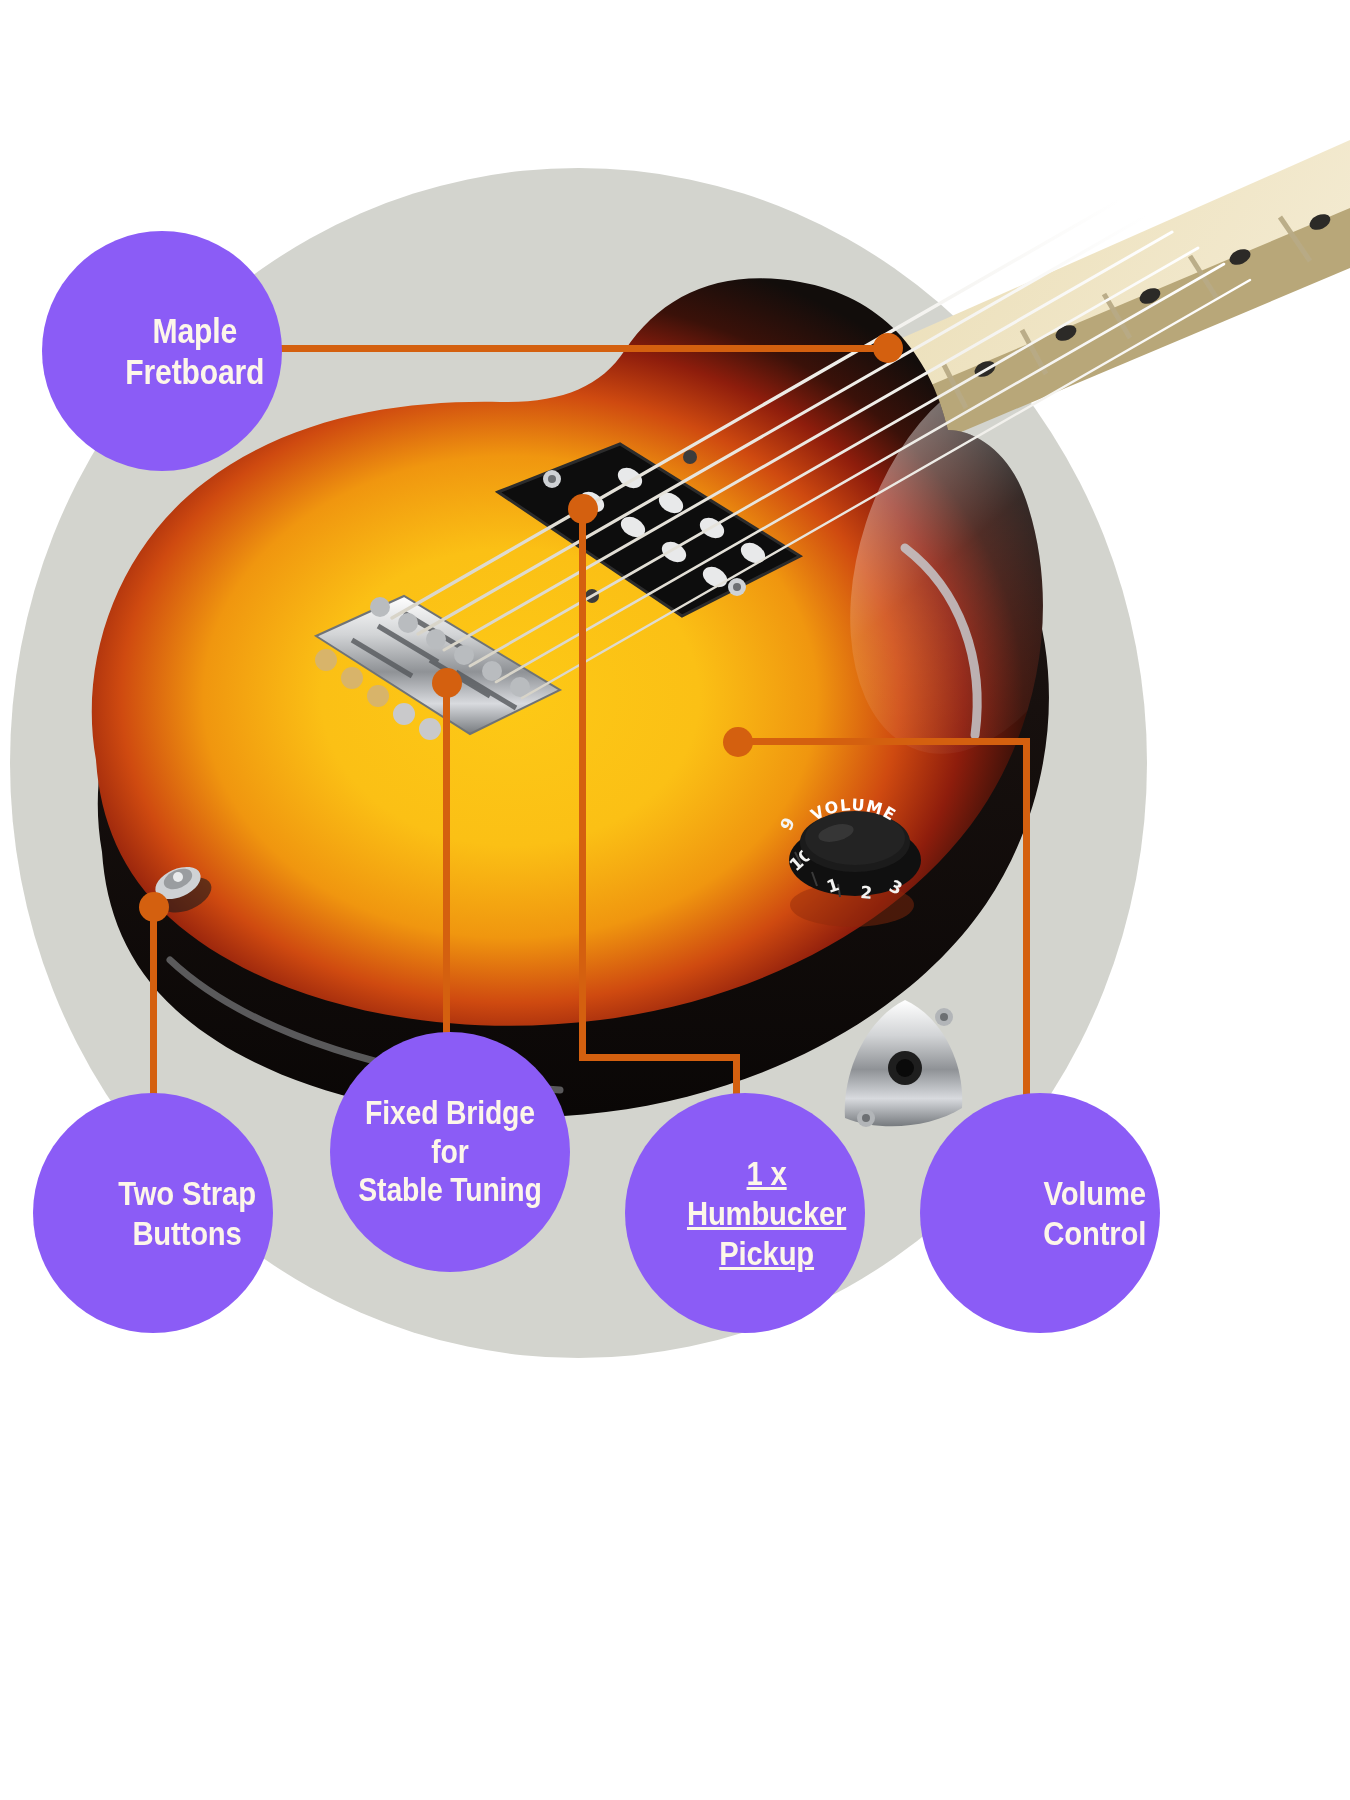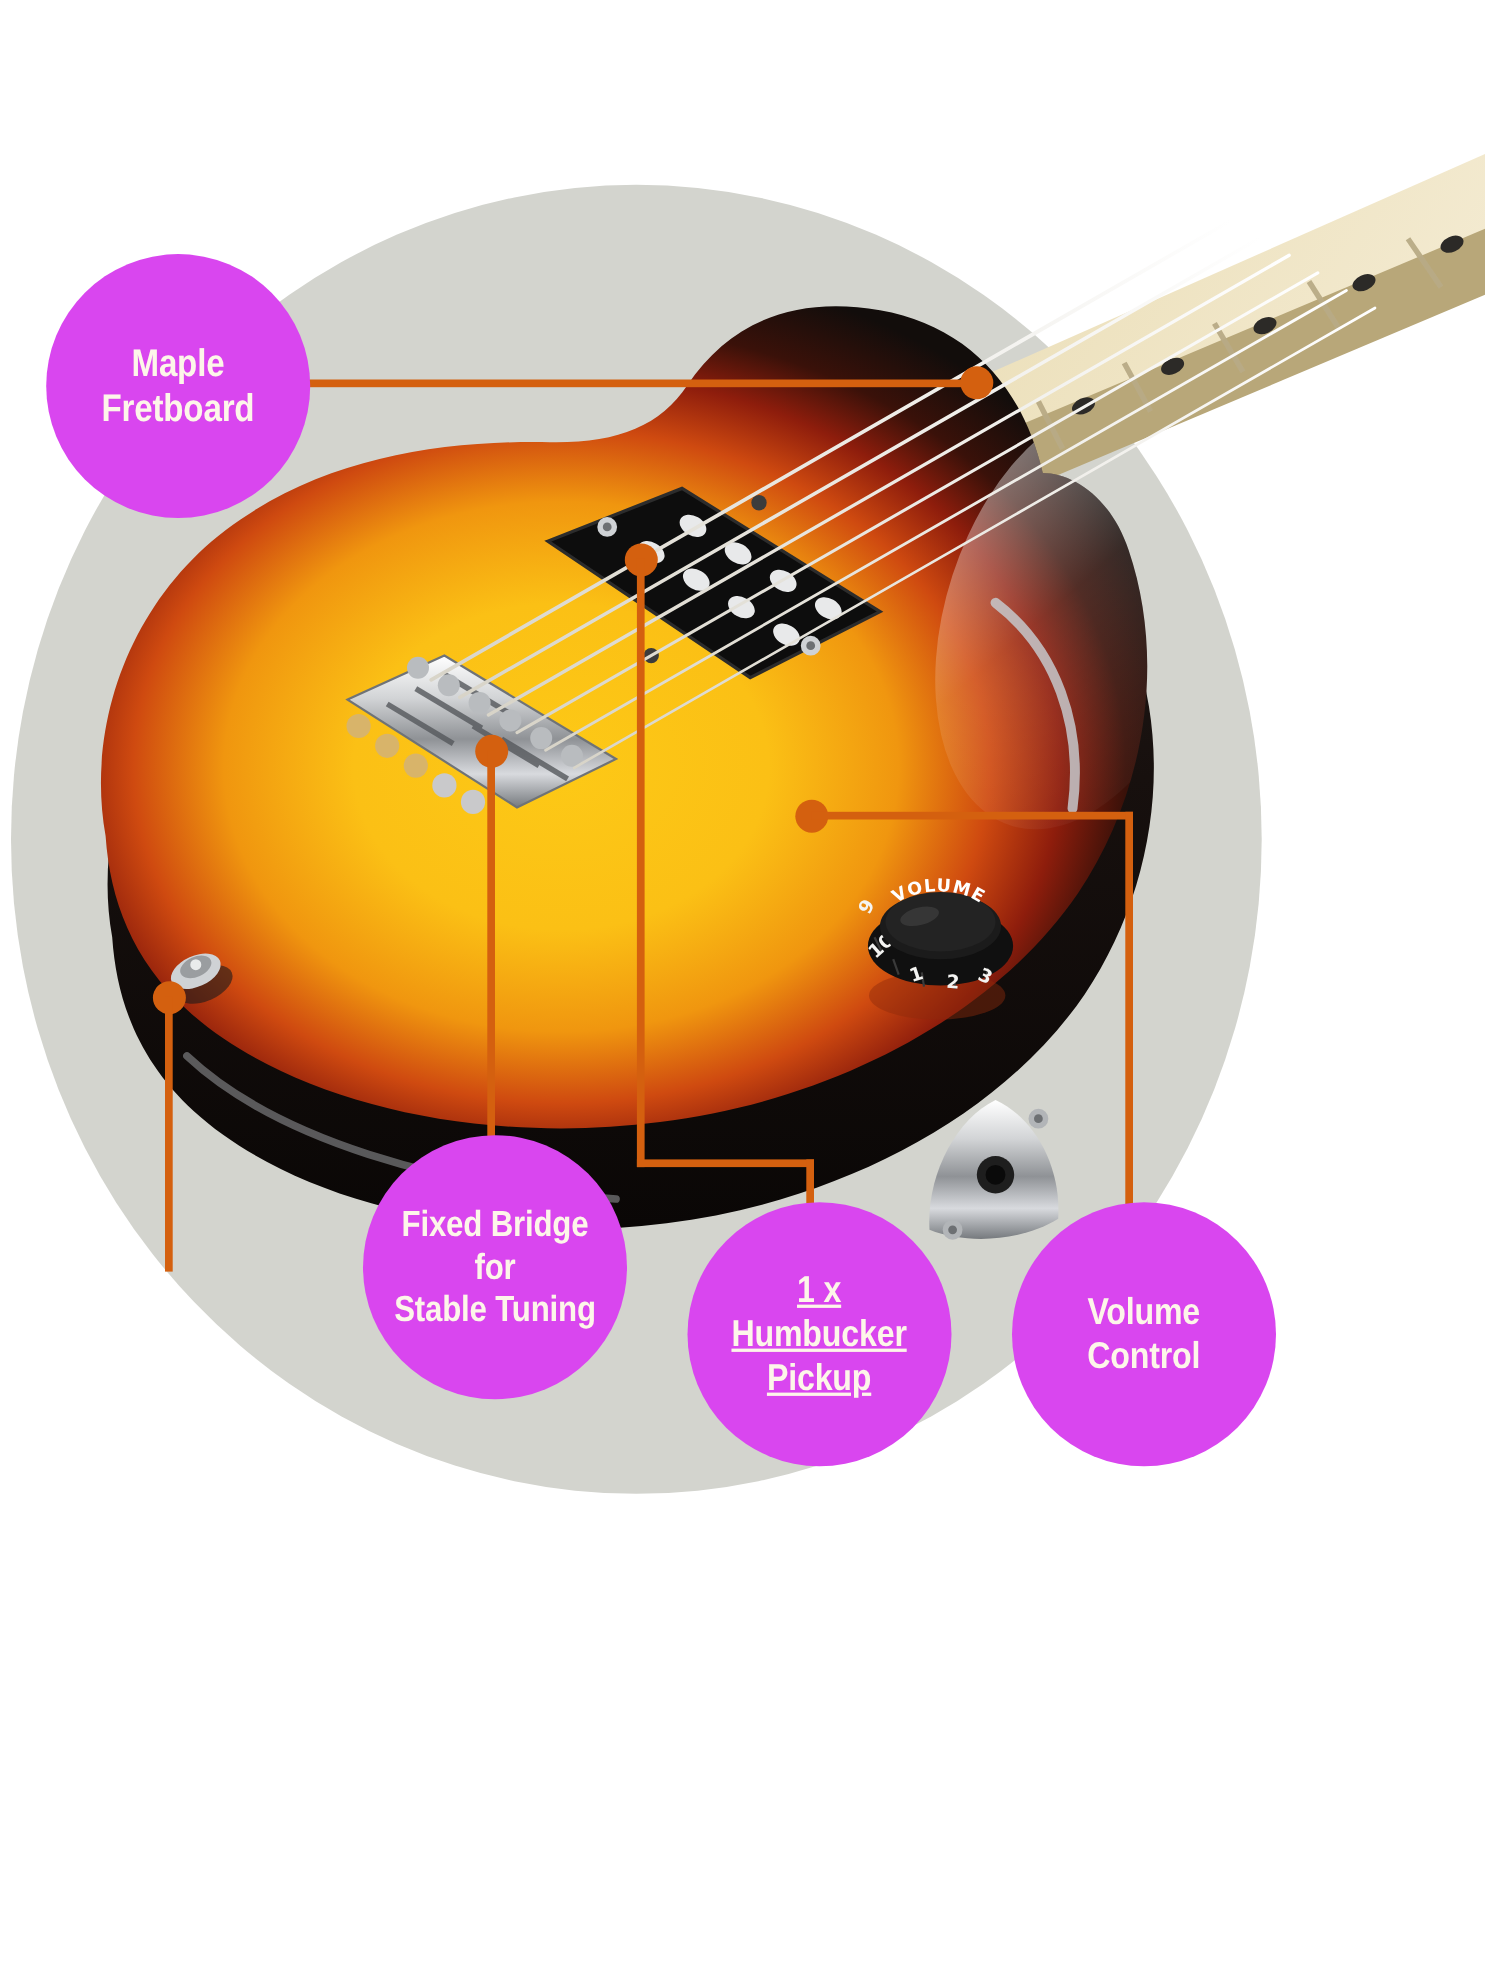--- a/index.html
+++ b/index.html
@@ -52,25 +52,25 @@
     width: 30px;
     height: 30px;
     border-radius: 50%;
     background: #d4600f;
   }
 
   
   .bubble {
     position: absolute;
     border-radius: 50%;
-    background: #d946ef;
+    background: #8b5cf6;
     color: #fdf6e9;
     display: flex;
     align-items: center;
-    justify-content: center;
+    justify-content: flex-end;
     text-align: center;
     box-sizing: border-box;
   }
   .bubble .txt {
     font-family: "Liberation Sans", sans-serif;
     font-weight: bold;
     line-height: 1.18;
     letter-spacing: -0.2px;
     font-stretch: condensed;
     transform: scaleX(0.86);
@@ -347,20 +347,24 @@
 
   <div class="dot" style="left:723px; top:727px;"></div>
   <div class="line h" style="left:738px; top:738px; width:292px;"></div>
   <div class="line v" style="left:1023px; top:738px; height:420px;"></div>
 
   <div class="bubble" id="bubble-maple">
     <span class="txt">Maple
 Fretboard</span>
   </div>
 
+  <div class="bubble" id="bubble-strap">
+    <span class="txt">Two Strap
+Buttons</span>
+  </div>
 
   <div class="bubble" id="bubble-bridge">
     <span class="txt">Fixed Bridge for
 Stable Tuning</span>
   </div>
 
   <div class="bubble" id="bubble-pickup">
     <span class="txt">1 x
 Humbucker
 Pickup</span>

